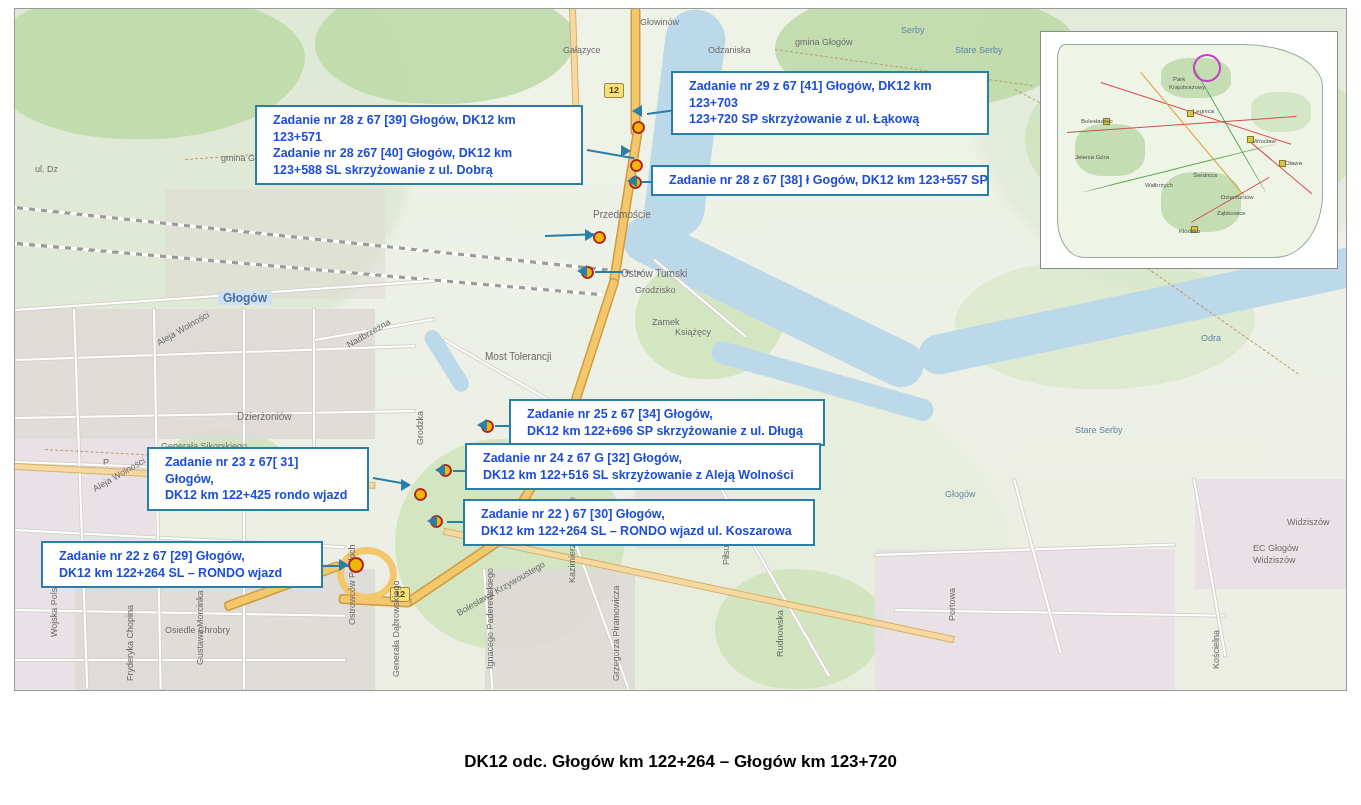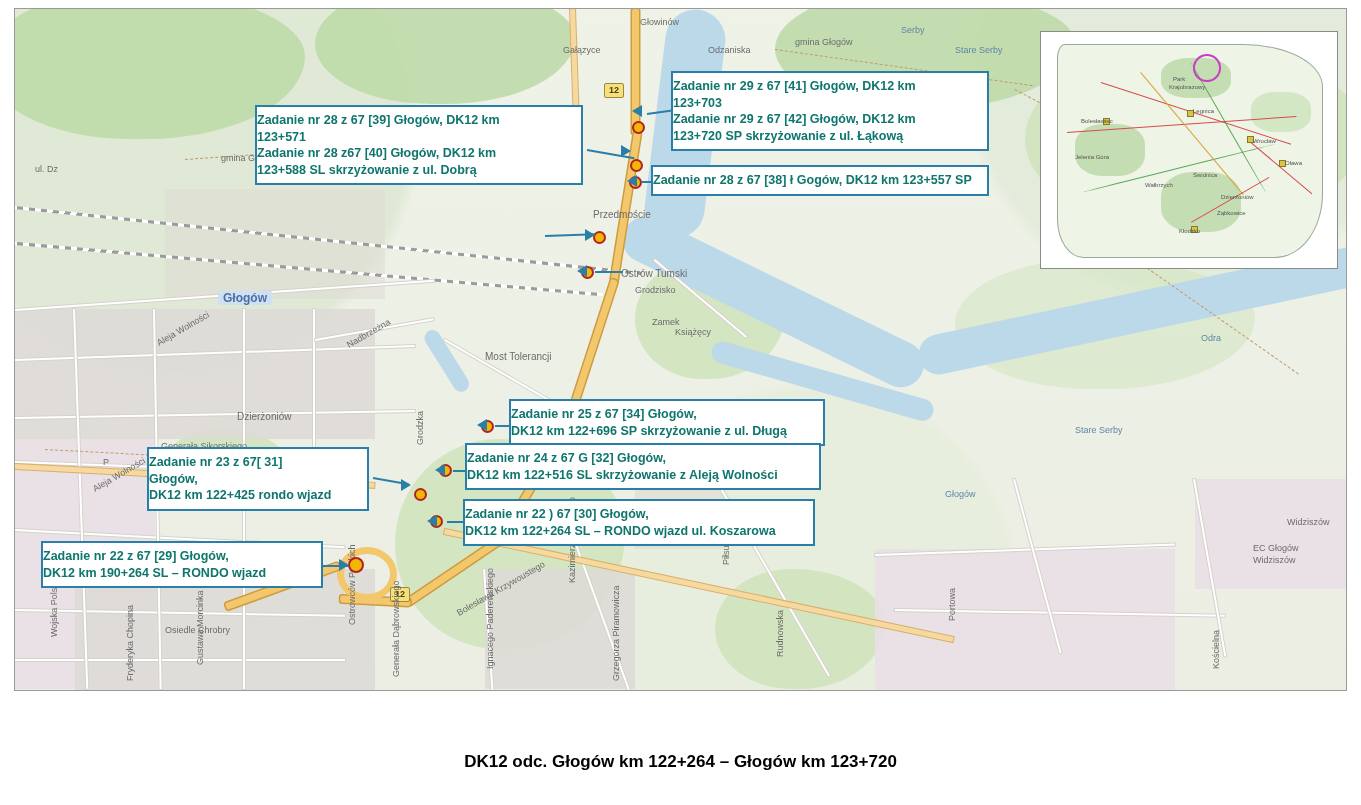--- a/index.html
+++ b/index.html
@@ -132,24 +132,24 @@
     box-sizing: border-box;
     z-index: 30;
   }
   .marker.big { width:16px; height:16px; }
 
   
   .callout {
     position: absolute;
     background: #ffffff;
     border: 2px solid #2a7fa8;
-    padding: 5px 0;
+    padding: 5px 16px;
     font-size: 12.5px;
     line-height: 1.32;
-    color: #0f766e;
+    color: #1d4ed8;
     font-weight: bold;
     z-index: 40;
     box-sizing: border-box;
   }
   .callout div { white-space: nowrap; }
 
   
   .leader {
     position: absolute;
     height: 2px;
@@ -368,21 +368,20 @@
 
   <div class="leader" style="left:432px;top:512px;width:26px;"></div>
   <div class="arrowhead left" style="left:412px;top:506px;"></div>
 
   <div class="leader" style="left:300px;top:556px;width:34px;"></div>
   <div class="arrowhead right" style="left:324px;top:550px;"></div>
 
   <div class="callout" style="left:656px;top:62px;width:318px;">
     <div>Zadanie nr 29 z   67 [41] Głogów, DK12 km</div>
     <div>123+703</div>
-    <div>Zadanie nr 29 z 67 [42] Głogów, DK12 km</div>
     <div>123+720 SP skrzyżowanie z ul. Łąkową</div>
   </div>
 
   <div class="callout" style="left:240px;top:96px;width:328px;">
     <div>Zadanie nr 28 z 67  [39] Głogów, DK12 km</div>
     <div>123+571</div>
     <div>Zadanie nr 28 z67 [40] Głogów, DK12 km</div>
     <div>123+588 SL skrzyżowanie z ul. Dobrą</div>
   </div>
 
@@ -408,21 +407,21 @@
     <div>DK12 km 122+425 rondo wjazd</div>
   </div>
 
   <div class="callout" style="left:448px;top:490px;width:352px;">
     <div>Zadanie nr 22 ) 67   [30]  Głogów,</div>
     <div>DK12 km 122+264 SL – RONDO wjazd ul. Koszarowa</div>
   </div>
 
   <div class="callout" style="left:26px;top:532px;width:282px;">
     <div>Zadanie nr 22 z 67 [29] Głogów,</div>
-    <div>DK12 km 190+264 SL – RONDO wjazd</div>
+    <div>DK12 km 122+264 SL – RONDO wjazd</div>
   </div>
 
   <div id="inset">
     <div class="region"></div>
 
     <div class="patch" style="left:120px;top:26px;width:70px;height:40px;background:#b9d7a6;"></div>
     <div class="patch" style="left:34px;top:92px;width:70px;height:52px;background:#b9d7a6;"></div>
     <div class="patch" style="left:120px;top:140px;width:80px;height:60px;background:#b9d7a6;"></div>
     <div class="patch" style="left:210px;top:60px;width:60px;height:40px;background:#cde3bc;"></div>
 

